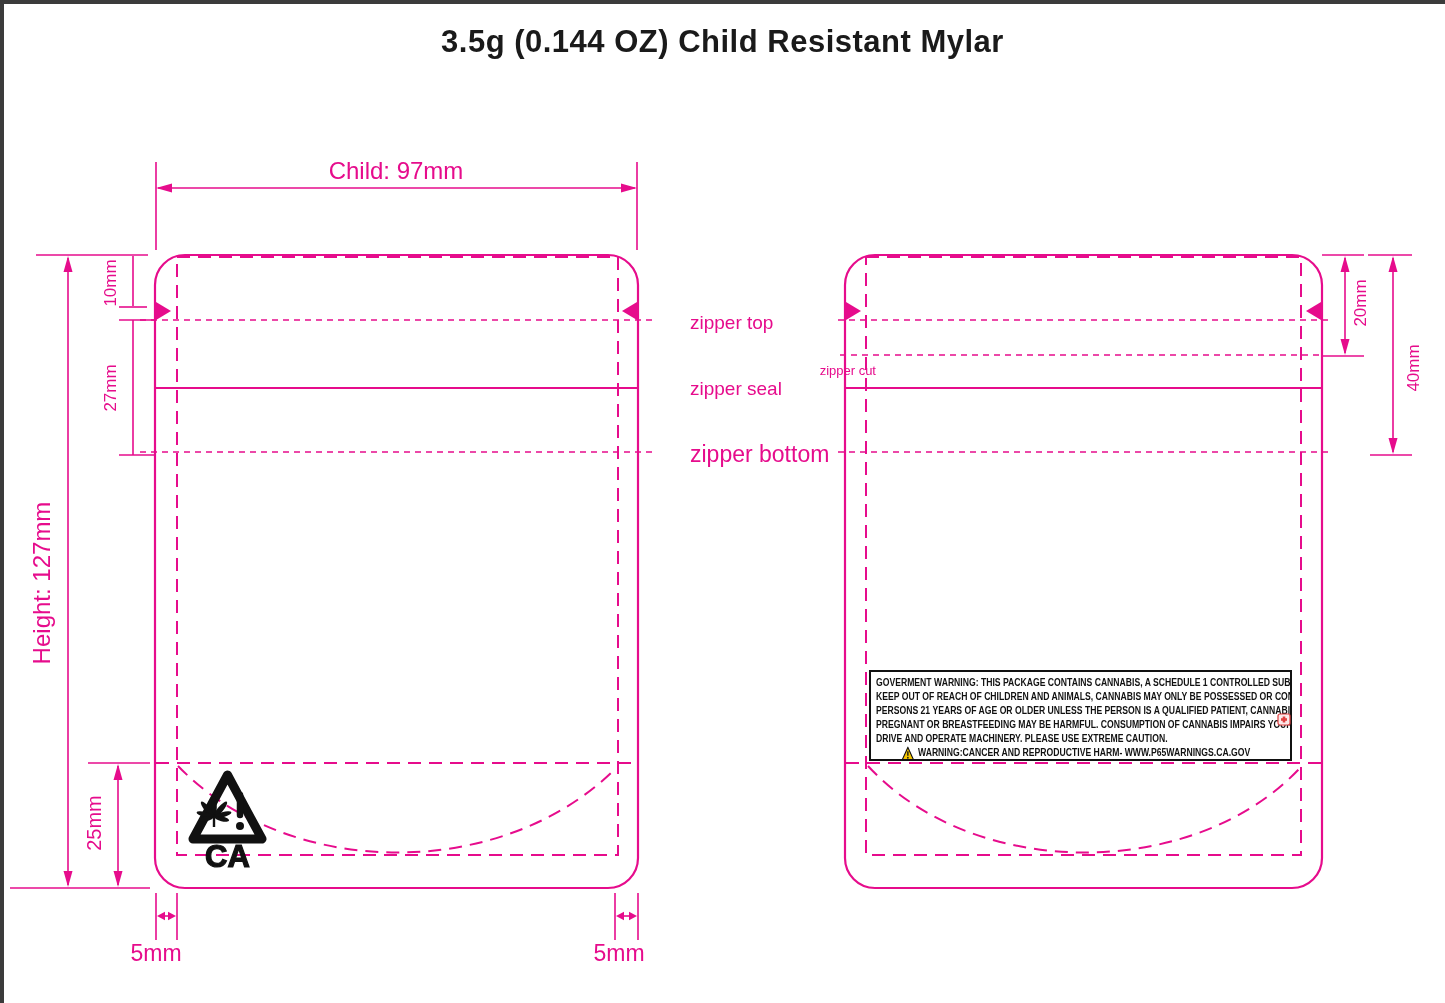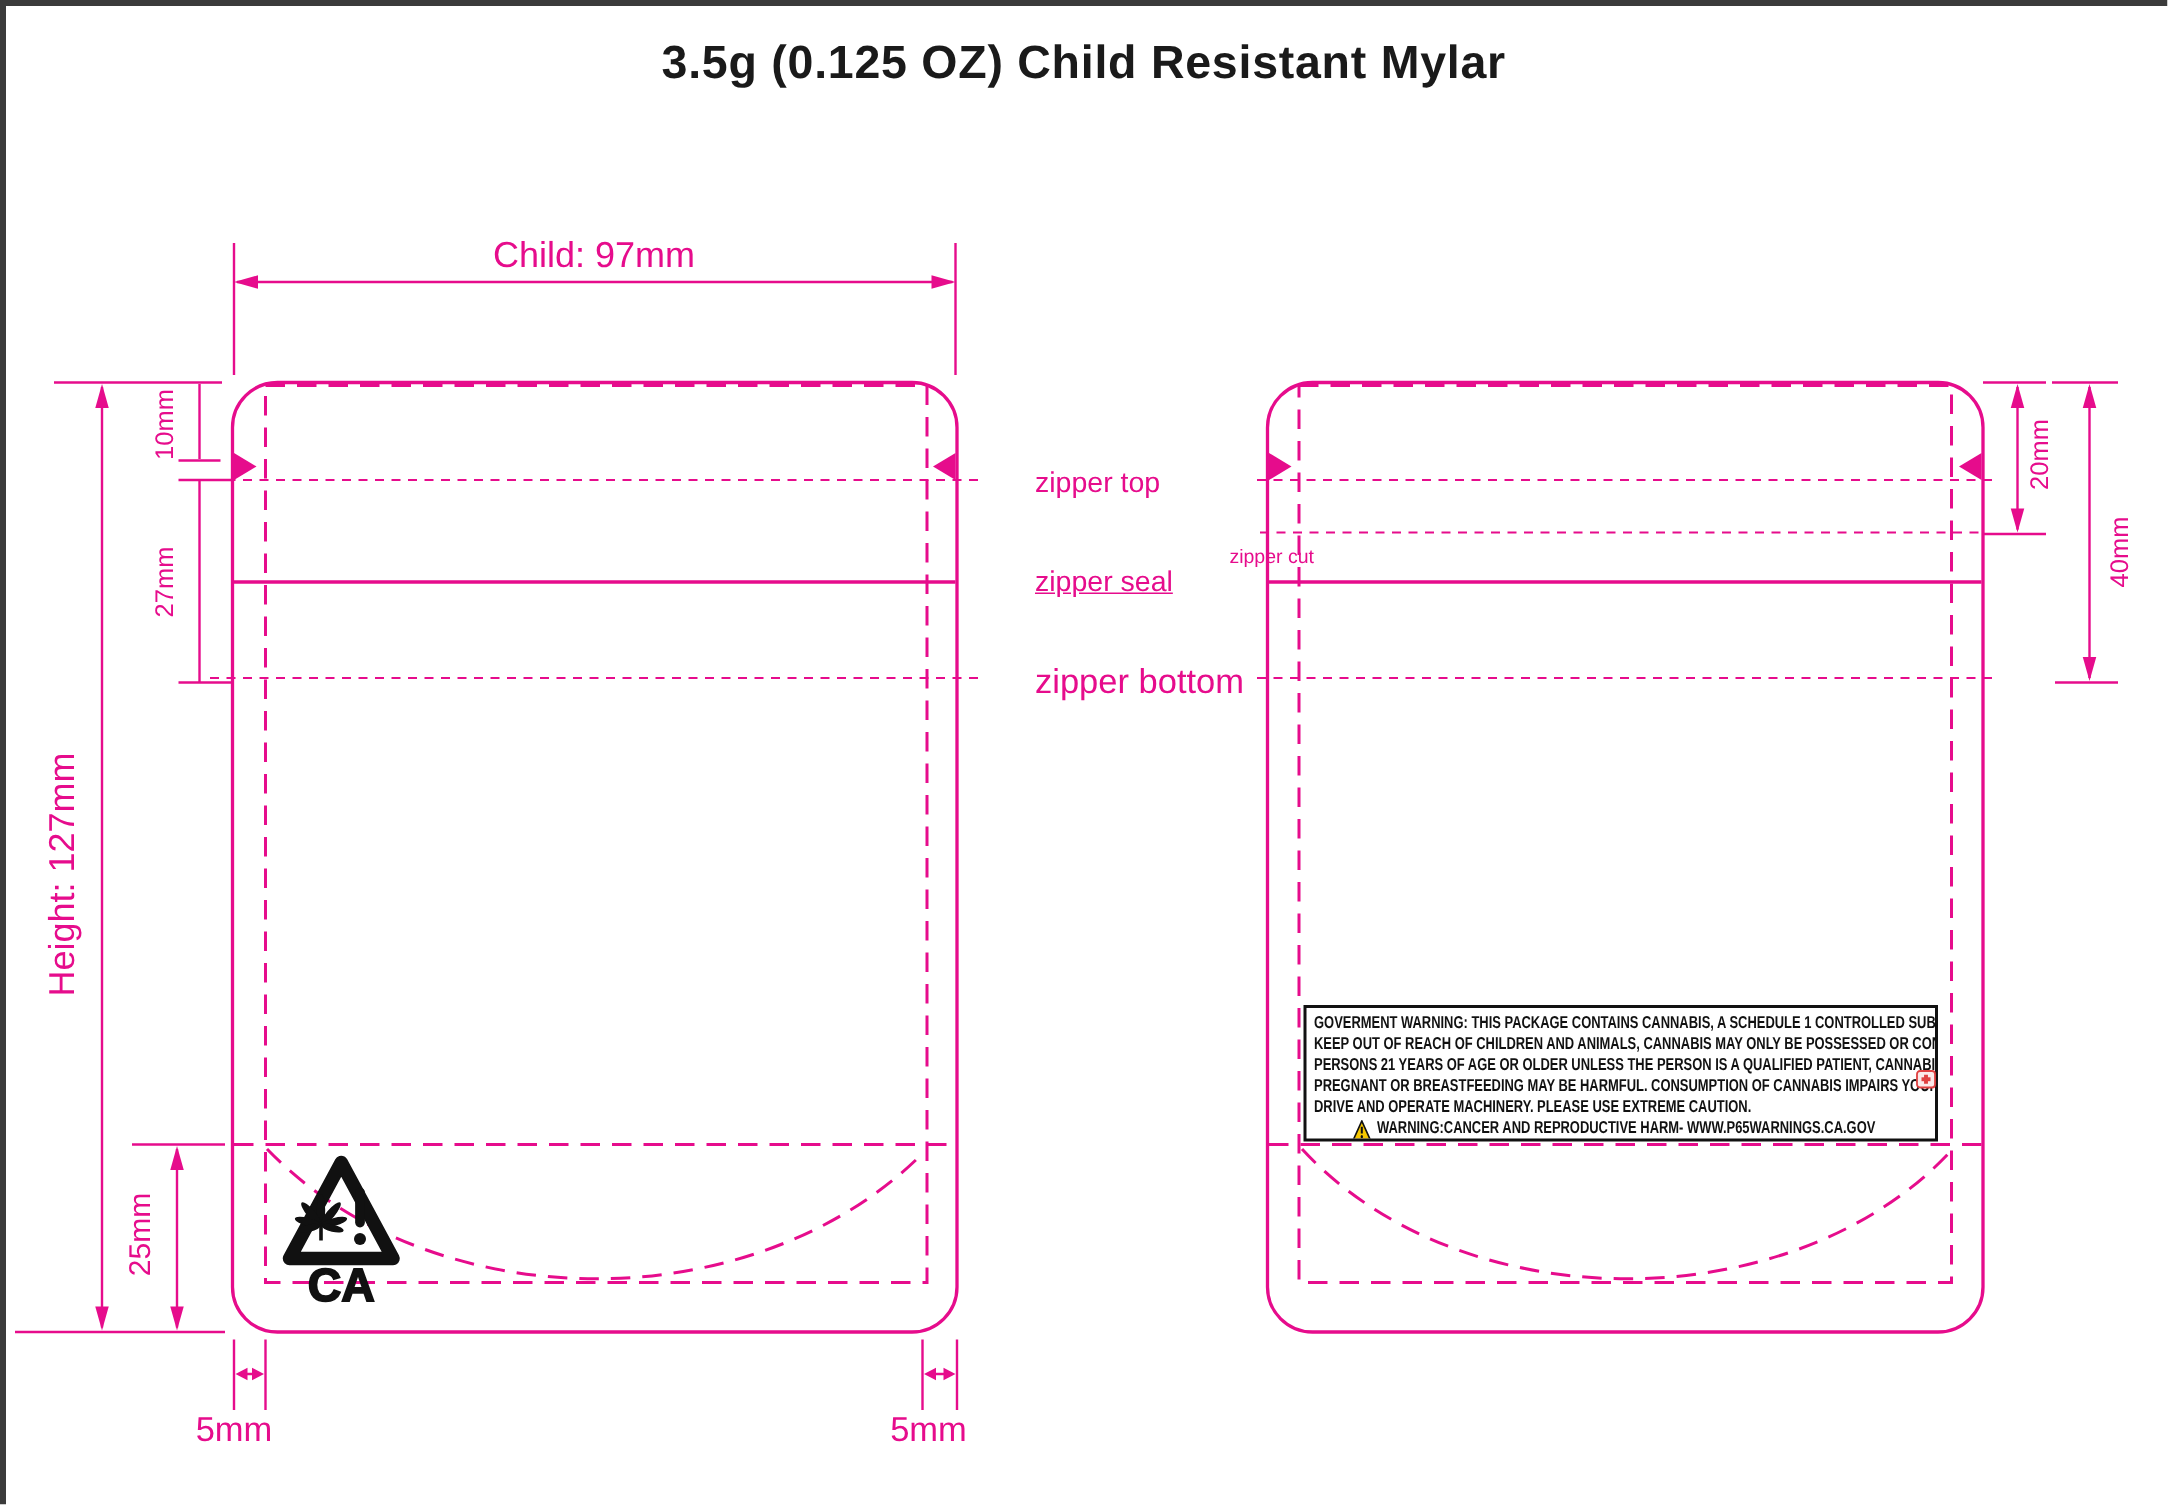--- a/index.html
+++ b/index.html
@@ -43,21 +43,21 @@
   .warning-last { display:flex; align-items:center; gap:5px; padding-left:34px; }
   .broken-img-icon { position:absolute; left:1277px; top:713px; width:14px; height:13px; }
   .ca-symbol { position:absolute; left:180px; top:755px; }
 </style>
 </head>
 <body>
 
 <div class="frame-top"></div>
 <div class="frame-left"></div>
 
-<div class="page-title">3.5g (0.125 OZ) Child Resistant Mylar</div>
+<div class="page-title">3.5g (0.144 OZ) Child Resistant Mylar</div>
 
 <svg class="diagram" width="1445" height="1003" viewBox="0 0 1445 1003">
 
   <g>
     <rect class="outline" x="155" y="255" width="483" height="633" rx="30"></rect>
     <rect class="longdash" x="177" y="257" width="441" height="598"></rect>
     <line class="finedash" x1="140" y1="320" x2="652" y2="320"></line>
     <line class="solid2" x1="156" y1="388" x2="637" y2="388"></line>
     <line class="finedash" x1="140" y1="452" x2="652" y2="452"></line>
     <line class="longdash" x1="156" y1="763" x2="637" y2="763"></line>
@@ -150,21 +150,21 @@
 <div class="vlabel" style="left:42px; top:583px; font-size:24px;">Height: 127mm</div>
 <div class="vlabel" style="left:110px; top:283px; font-size:17px;">10mm</div>
 <div class="vlabel" style="left:110px; top:388px; font-size:17px;">27mm</div>
 <div class="vlabel" style="left:94px; top:823px; font-size:20px;">25mm</div>
 <div class="hlabel" style="left:156px; top:953px; font-size:23px;">5mm</div>
 <div class="hlabel" style="left:619px; top:953px; font-size:23px;">5mm</div>
 <div class="vlabel" style="left:1360px; top:303px; font-size:17px;">20mm</div>
 <div class="vlabel" style="left:1413px; top:368px; font-size:17px;">40mm</div>
 
 <div class="zlabel" style="left:650px; top:313px; font-size:19px;">zipper top</div>
-<div class="zlabel" style="left:650px; top:379px; font-size:19px;text-decoration:underline;">zipper seal</div>
+<div class="zlabel" style="left:650px; top:379px; font-size:19px;">zipper seal</div>
 <div class="zlabel" style="left:650px; top:443px; font-size:23px;text-align:right;">zipper bottom</div>
 <div class="zlabel" style="left:740px; top:364px; width:96px; text-align:right; font-size:13px;">zipper cut</div>
 
 <svg class="ca-symbol" width="95" height="115" viewBox="0 0 95 115">
   <path d="M 13 84 L 47.5 20 L 82 84 Z" fill="none" stroke="#111" stroke-width="9" stroke-linejoin="round"></path>
   <g transform="translate(34,62)" fill="#111">
     <ellipse transform="rotate(0)" cx="0" cy="-10" rx="2.8" ry="11"></ellipse>
     <ellipse transform="rotate(40)" cx="0" cy="-10" rx="2.8" ry="10"></ellipse>
     <ellipse transform="rotate(-40)" cx="0" cy="-10" rx="2.8" ry="10"></ellipse>
     <ellipse transform="rotate(75)" cx="0" cy="-9" rx="2.6" ry="9"></ellipse>

